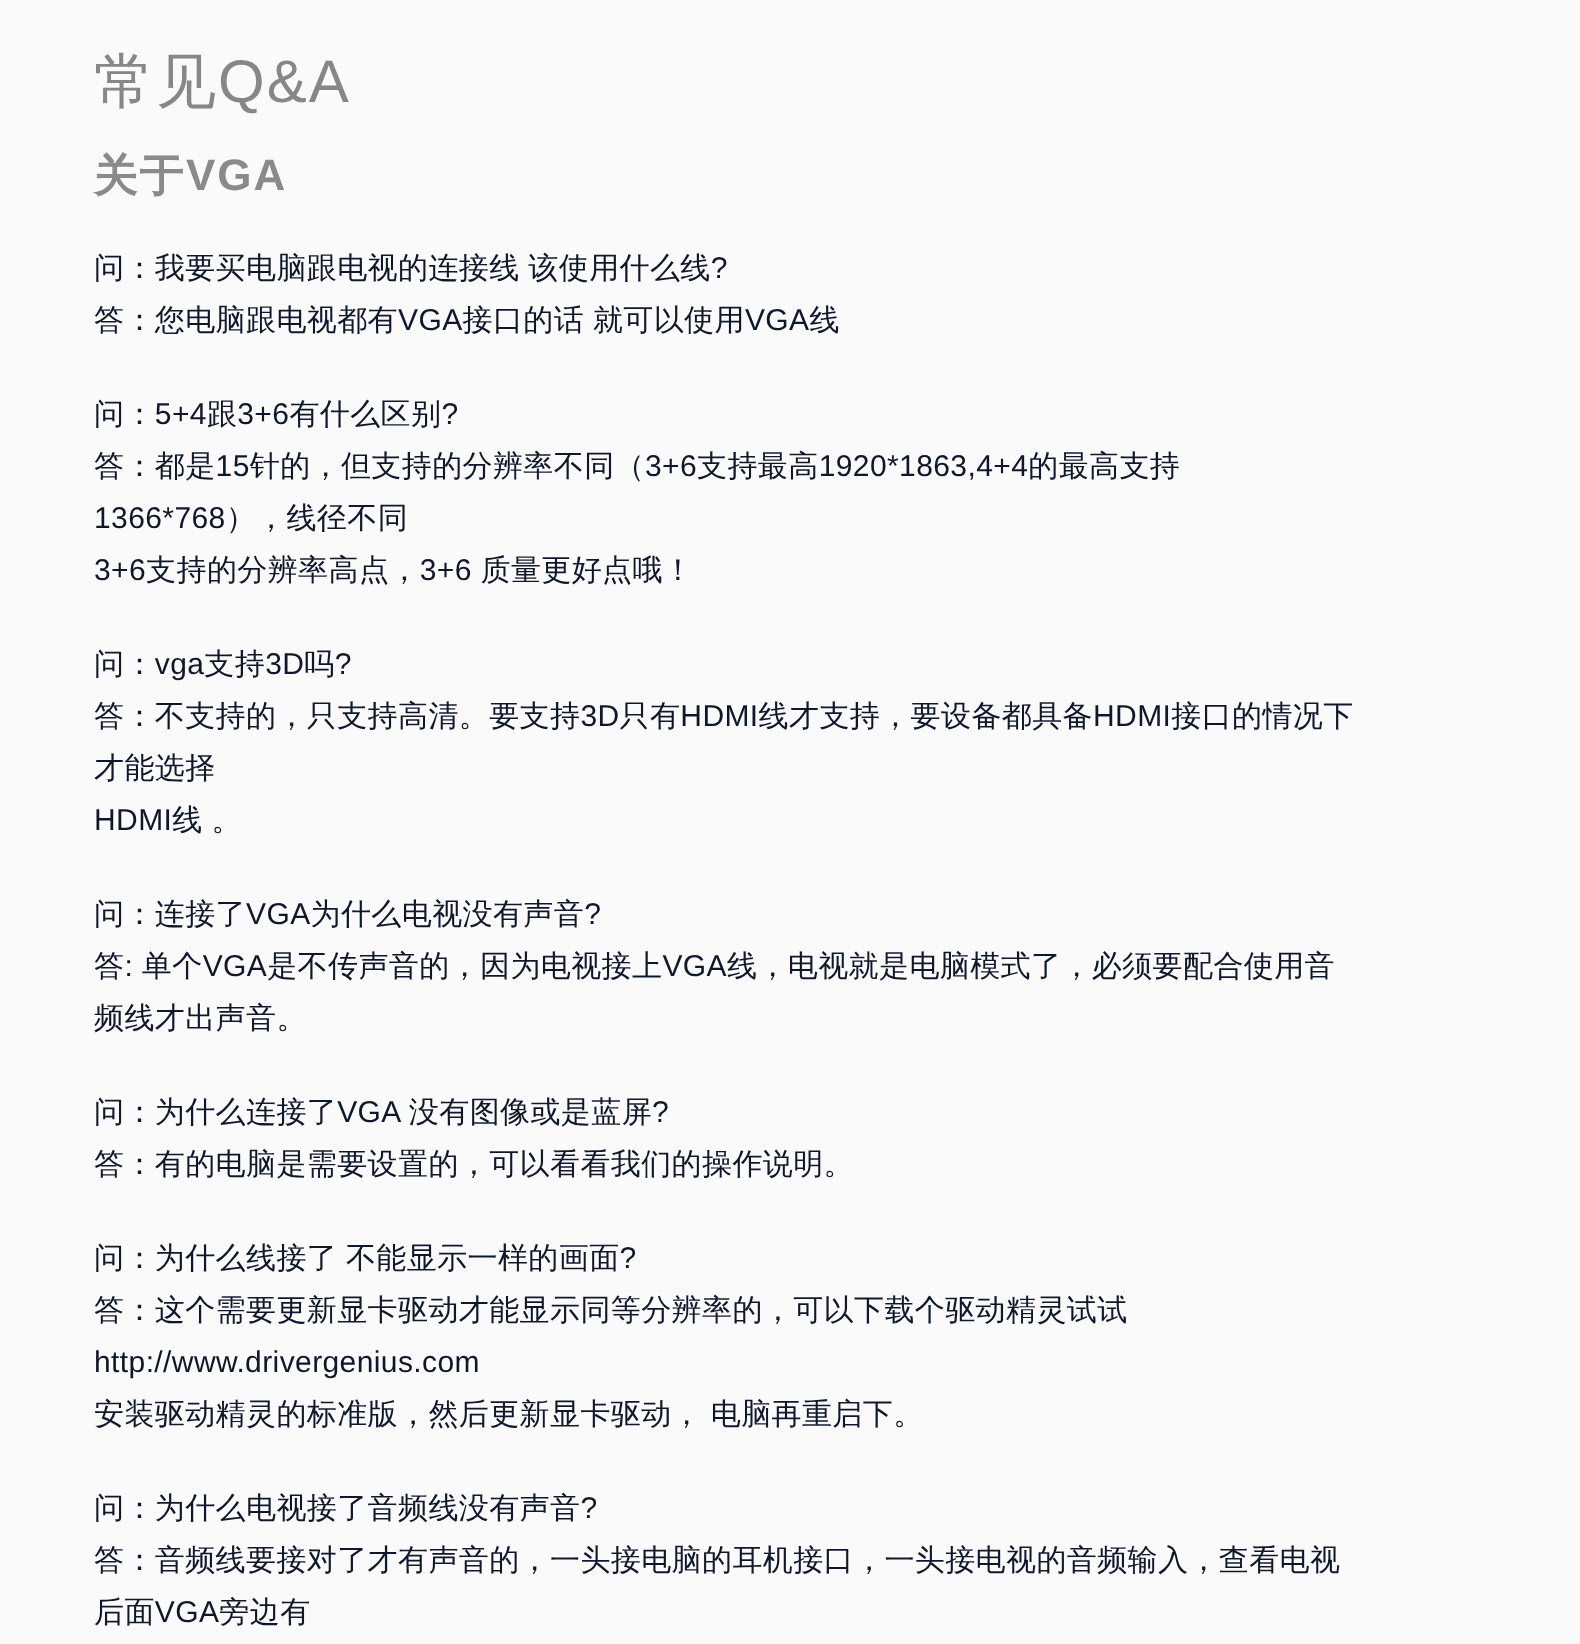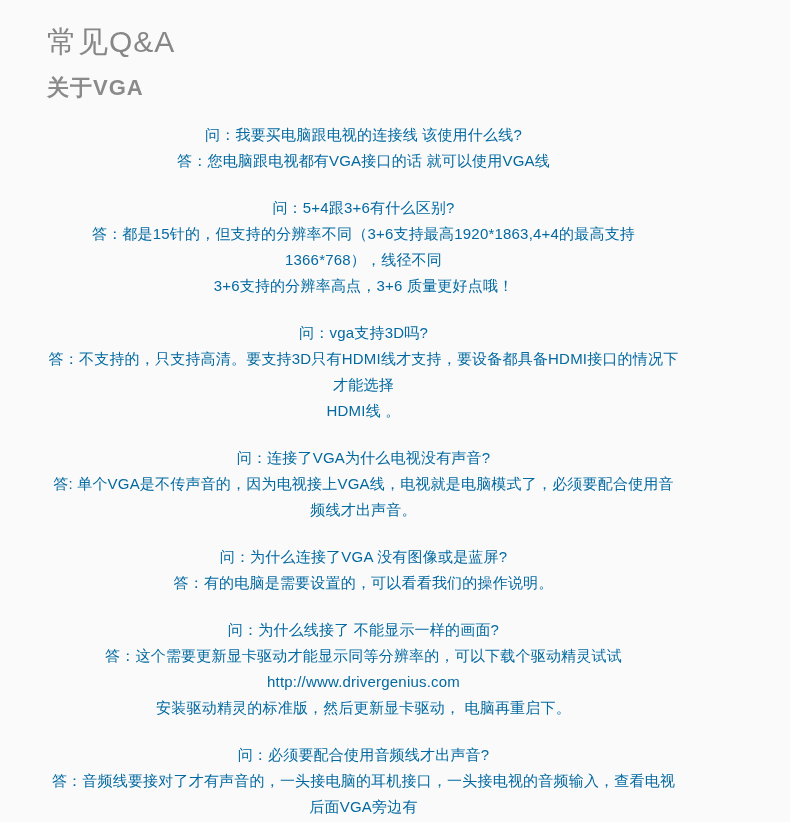--- a/index.html
+++ b/index.html
@@ -33,24 +33,23 @@
     font-weight: 700;
     color: #8a8a8a;
     letter-spacing: 1px;
   }
   .qa-block { margin: 21px 0 0 0; }
   .qa-block.first { margin-top: 18px; }
   .qa-q, .qa-a {
     margin: 0;
     font-size: 15px;
     line-height: 26px;
-    color: #0369a1;
+    color: #0f172a;
     white-space: pre-line;
     letter-spacing: 0.2px;
-    text-align: center;
   }
 </style>
 </head>
 <body>
 
 <main class="doc">
   <h1 class="page-title">常见Q&amp;A</h1>
   <h2 class="page-subtitle">关于VGA</h2>
 
   <section class="qa-block first">
@@ -81,17 +80,17 @@
     <p class="qa-a">答：有的电脑是需要设置的，可以看看我们的操作说明。</p>
   </section>
 
   <section class="qa-block">
     <p class="qa-q">问：为什么线接了 不能显示一样的画面?</p>
     <p class="qa-a">答：这个需要更新显卡驱动才能显示同等分辨率的，可以下载个驱动精灵试试  http://www.drivergenius.com
 安装驱动精灵的标准版，然后更新显卡驱动， 电脑再重启下。</p>
   </section>
 
   <section class="qa-block">
-    <p class="qa-q">问：必须要配合使用音频线才出声音?</p>
+    <p class="qa-q">问：为什么电视接了音频线没有声音?</p>
     <p class="qa-a">答：音频线要接对了才有声音的，一头接电脑的耳机接口，一头接电视的音频输入，查看电视后面VGA旁边有
 没有标“音频输入”，“ＰＣ伴音”，“ＶＧＡ音频”电脑伴音”等字样。</p>
   </section>
 </main>
 
 </body></html>

